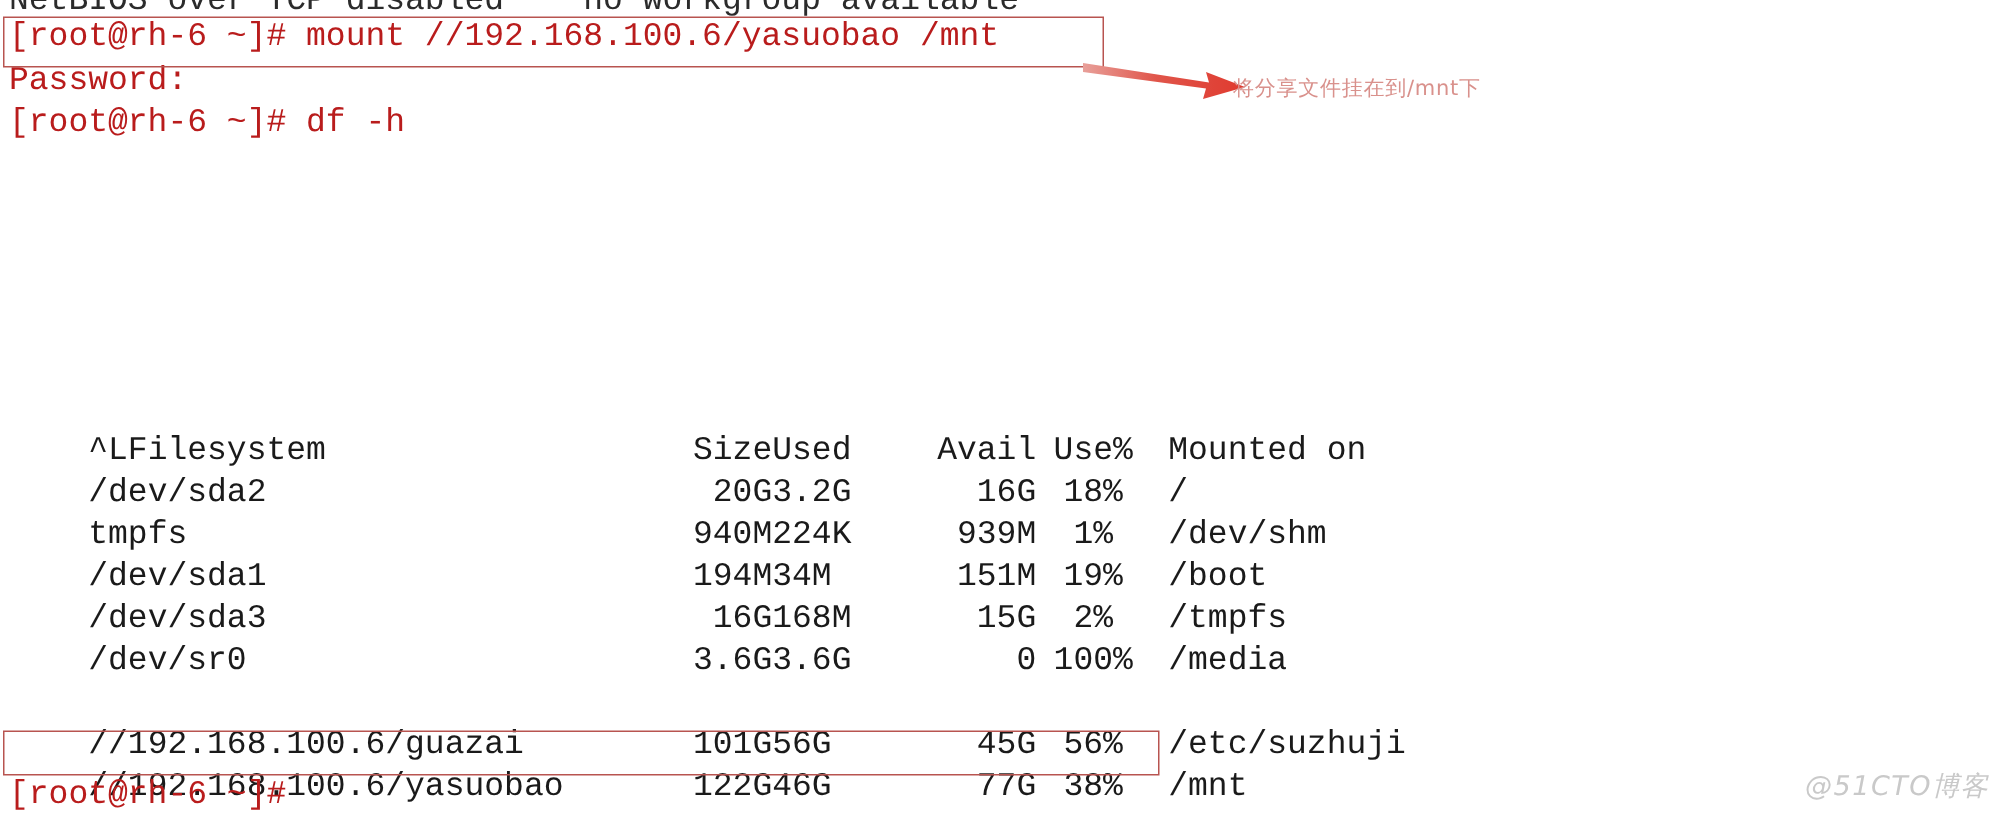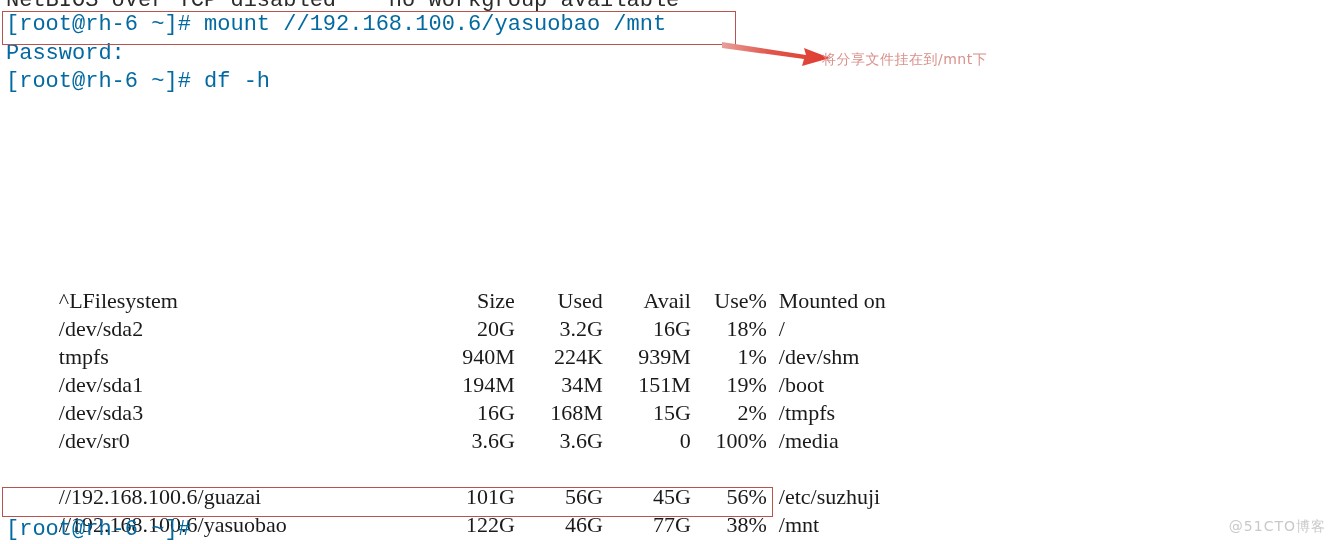--- a/index.html
+++ b/index.html
@@ -24,47 +24,47 @@
     height: 544px;
   }
 
   .tline {
     position: absolute;
     left: 6px;
     white-space: pre;
     font-family: "Liberation Mono", "DejaVu Sans Mono", monospace;
     font-size: 22px;
     line-height: 24px;
-    color: #0369a1;
+    color: #b91c1c;
     letter-spacing: 0px;
   }
 
   
   .tline.clipped {
     top: -11px;
     color: #2b2b2b;
   }
 
   
   .dfrow {
     position: absolute;
     left: 6px;
     width: 1000px;
     white-space: pre;
     font-family: "Liberation Mono", "DejaVu Sans Mono", monospace;
     font-size: 22px;
     line-height: 24px;
     color: #1a1a1a;
   }
-  .dfrow > span { display: inline-block; font-family: Liberation Serif, serif; }
+  .dfrow > span { display: inline-block; }
   .c-fs    { width: 368px; text-align: left;  }
   .c-size  { width: 88px;  text-align: right; }
-  .c-used  { width: 88px;  text-align: right; }
+  .c-used  { width: 88px;  }
   .c-avail { width: 88px;  text-align: right; }
-  .c-use   { width: 76px;  text-align: right; }
+  .c-use   { width: 76px;  text-align: center; }
   .c-mnt   { padding-left: 12px; text-align: left; }
 
   
   .redbox {
     position: absolute;
     border: 1.6px solid #b85450;
     box-sizing: border-box;
     pointer-events: none;
     background: transparent;
   }
@@ -92,24 +92,25 @@
     white-space: nowrap;
     letter-spacing: 0.5px;
   }
 
   
   #watermark {
     position: absolute;
     right: 14px;
     bottom: 8px;
     font-family: "DejaVu Sans", "Liberation Sans", sans-serif;
-    font-size: 14px;
+    font-size: 18px;
     color: #c9c9c9;
     letter-spacing: 1px;
     white-space: nowrap;
+    font-style: italic;
   }
 </style>
 </head>
 <body>
 
 <div id="terminal">
 
   <div class="tline clipped">NetBIOS over TCP disabled    no workgroup available</div>
 
   <div class="tline" style="top:13px;">[root@rh-6 ~]# mount //192.168.100.6/yasuobao /mnt</div>

